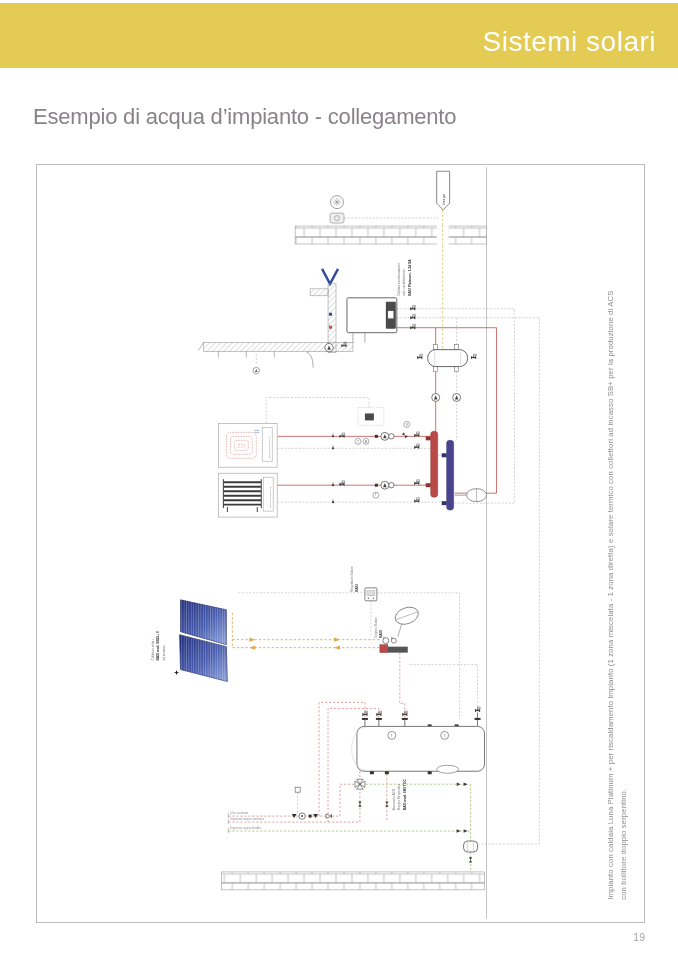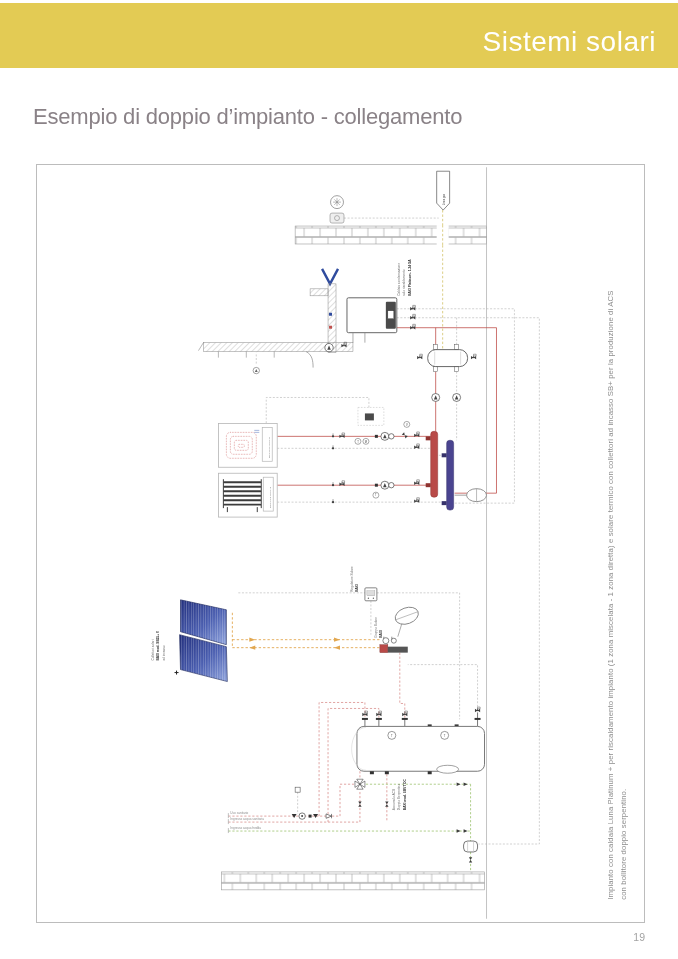--- a/index.html
+++ b/index.html
@@ -25,21 +25,21 @@
 </style>
 </head>
 <body>
 
 <div class="page">
 
   <div class="band">
     <div class="band-title">Sistemi solari</div>
   </div>
 
-  <h1 class="page-title">Esempio di doppio d’impianto - collegamento</h1>
+  <h1 class="page-title">Esempio di acqua d’impianto - collegamento</h1>
 
   <div class="frame">
   <svg width="607" height="757" viewBox="0 0 609 759">
     <defs>
       <pattern id="brick" width="16" height="18" patternUnits="userSpaceOnUse">
         <rect width="16" height="18" fill="#fff"></rect>
         <path d="M0 .5 H16 M0 9 H16 M0 17.5 H16 M4 .5 V9 M12 9 V17.5" stroke="#9a9a9a" stroke-width="0.6" fill="none"></path>
       </pattern>
       <pattern id="hatch" width="4" height="4" patternUnits="userSpaceOnUse" patternTransform="rotate(45)">
         <path d="M0 0 V4" stroke="#8f8f8f" stroke-width="0.6"></path>

